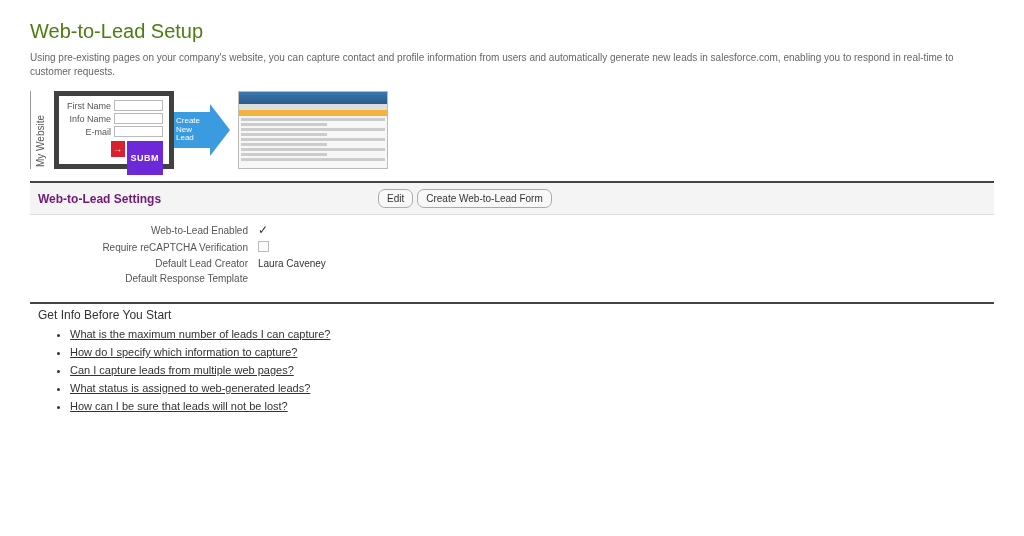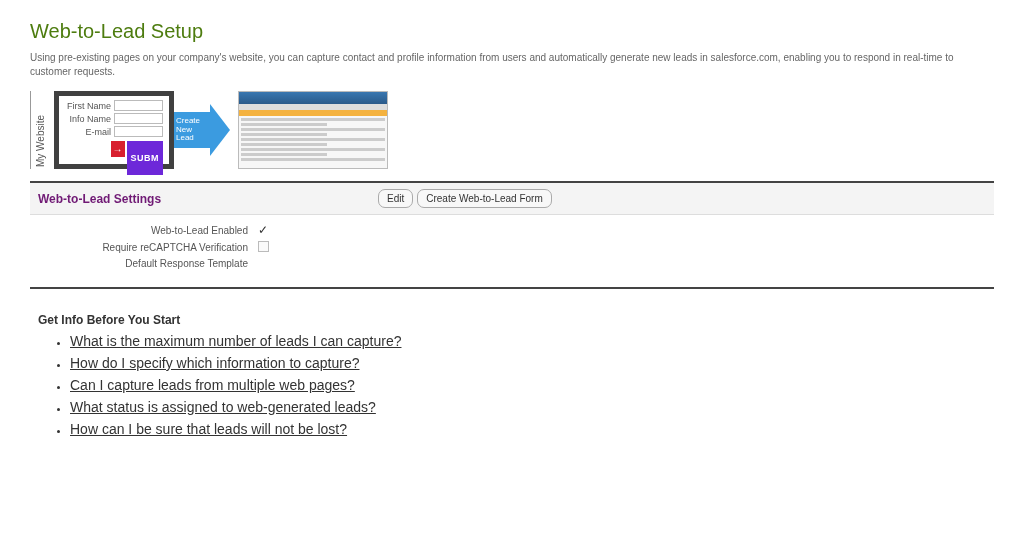--- a/index.html
+++ b/index.html
@@ -201,32 +201,32 @@
     .empty-checkbox {
       display: inline-block;
       width: 11px;
       height: 11px;
       border: 1px solid #bbb;
       background: #fafafa;
     }
     
     .info-title {
       font-size: 12px;
-      font-weight: bold;
-      padding: 24px 8px 6px 8px;
+      font-weight: normal;
+      padding: 4px 8px 6px 8px;
     }
     .info-list {
       list-style: disc;
       padding-left: 40px;
     }
     .info-list li {
       margin-bottom: 6px;
     }
     .info-list a {
-      font-size: 14px;
+      font-size: 11px;
       color: #333;
       text-decoration: underline;
     }
   </style>
 </head>
 <body>
 
 <h1 class="page-title">Web-to-Lead Setup</h1>
 <p class="page-description">Using pre-existing pages on your company's website, you can capture contact and profile information from users and automatically generate new leads in salesforce.com, enabling you to respond in real-time to customer requests.</p>
 
@@ -283,20 +283,24 @@
 </div>
 
 <div class="settings-body">
   <div class="setting-row">
     <div class="setting-label">Web-to-Lead Enabled</div>
     <div class="setting-value"><span class="checkmark">✓</span></div>
   </div>
   <div class="setting-row">
     <div class="setting-label">Require reCAPTCHA Verification</div>
     <div class="setting-value"><span class="empty-checkbox"></span></div>
+  </div>
+  <div class="setting-row">
+    <div class="setting-label">Default Lead Creator</div>
+    <div class="setting-value">Laura Caveney</div>
   </div>
   <div class="setting-row">
     <div class="setting-label">Default Response Template</div>
     <div class="setting-value"></div>
   </div>
 </div>
 
 <div class="section-divider"></div>
 
 <div class="info-title">Get Info Before You Start</div>

